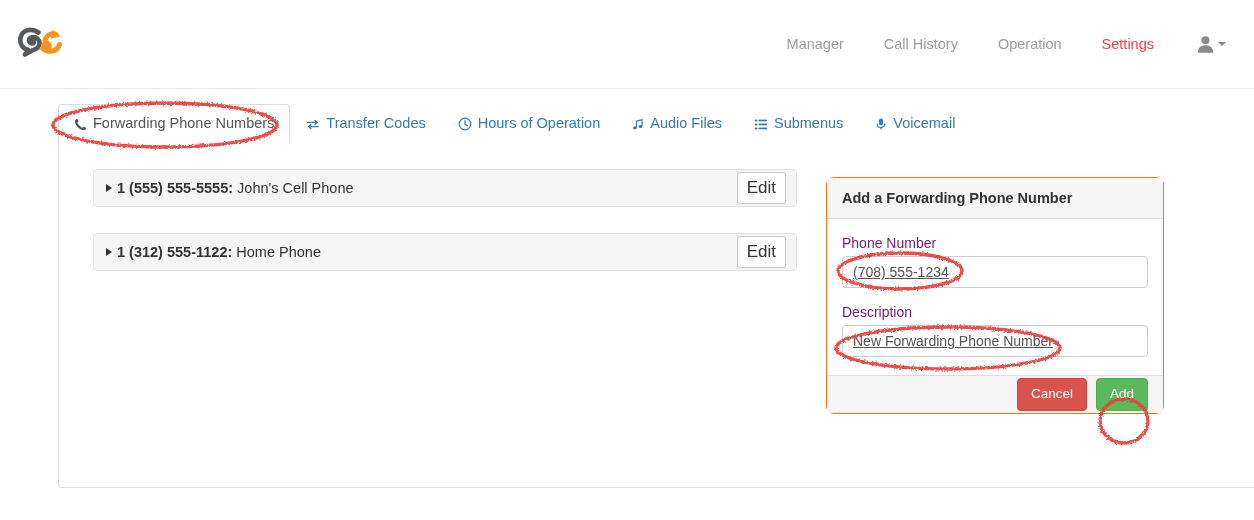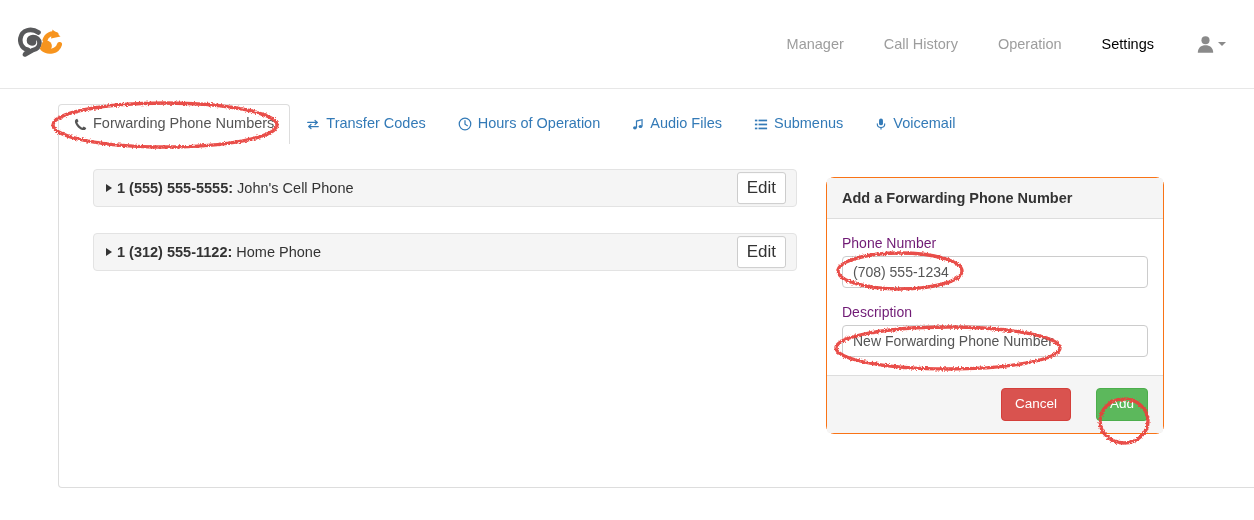--- a/index.html
+++ b/index.html
@@ -43,21 +43,21 @@
   .nav-link {
     display: block;
     padding: 0 16px;
     font-size: 14.5px;
     color: #9d9d9d;
     text-decoration: none;
     line-height: 88px;
     white-space: nowrap;
     cursor: pointer;
   }
-  .nav-link.active { color: #000000; }
+  .nav-link.active { color: #ef4444; }
   #user-menu {
     display: flex;
     align-items: center;
     padding: 0 6px 0 18px;
     cursor: pointer;
     gap: 3px;
   }
   #user-menu svg { display: block; }
   .caret {
     width: 0; height: 0;
@@ -184,30 +184,31 @@
     width: 100%;
     height: 32px;
     font-family: "Liberation Sans", sans-serif;
     font-size: 14px;
     color: #555555;
     background: #ffffff;
     border: 1px solid #cccccc;
     border-radius: 4px;
     padding: 4px 10px;
     outline: none;
+    text-decoration: underline;
   }
   .field-group + .field-group { margin-top: 16px; }
   #add-panel-footer {
     background: #f5f5f5;
     border-top: 1px solid #dddddd;
     border-radius: 0 0 3px 3px;
-    padding: 12px 15px;
+    padding: 2px 15px;
     display: flex;
     justify-content: flex-end;
-    gap: 25px;
+    gap: 9px;
   }
   .btn {
     font-family: "Liberation Sans", sans-serif;
     font-size: 13.5px;
     border: 1px solid transparent;
     border-radius: 4px;
     padding: 6px 13px;
     color: #ffffff;
     cursor: pointer;
     line-height: 1.4;

